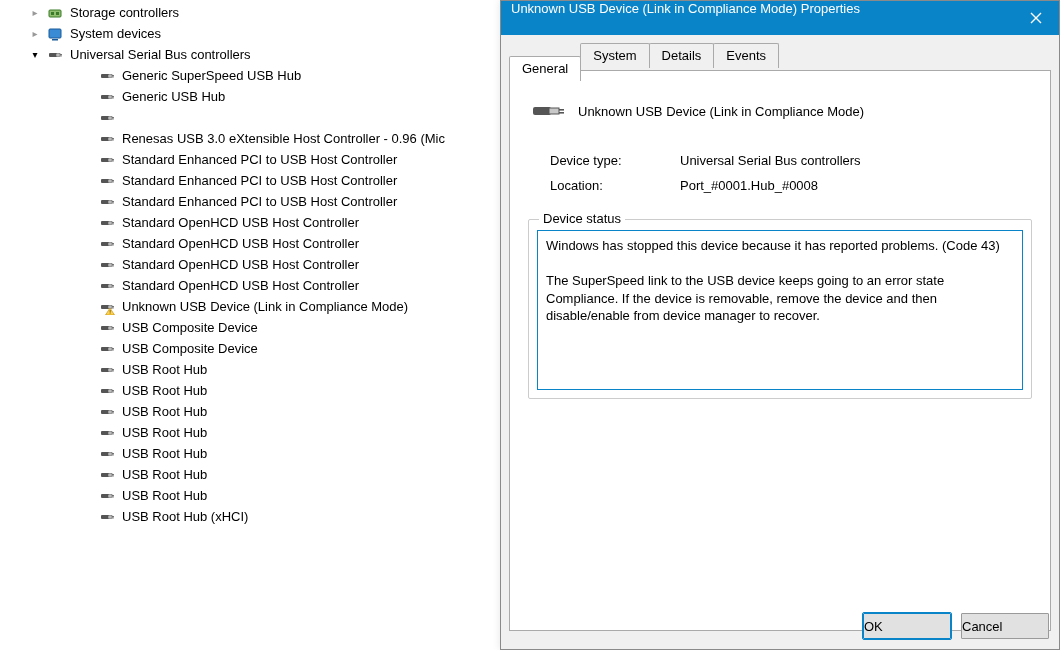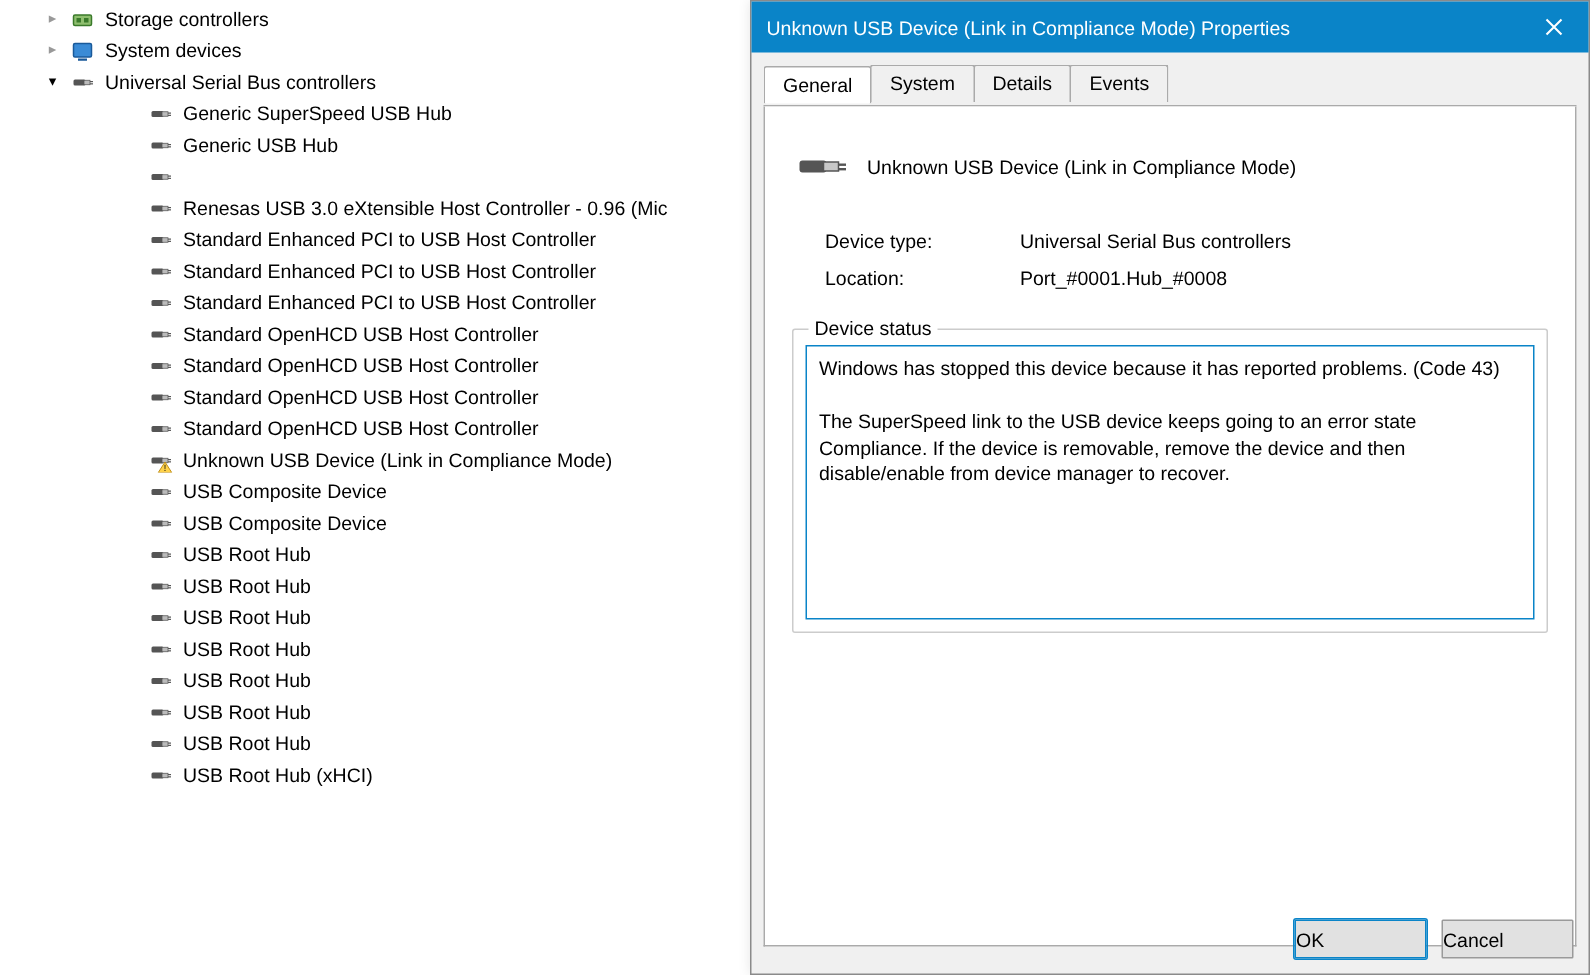--- a/index.html
+++ b/index.html
@@ -4,36 +4,36 @@
 <style>
 html,body{margin:0;padding:0;font-family:"Segoe UI",Tahoma,sans-serif;font-size:13px;color:#000;background:#fff;width:1060px;height:650px;overflow:hidden}
 .tree{position:absolute;left:0;top:0;width:1060px;height:650px;padding-top:2px;box-sizing:border-box}
 .tree-row{display:flex;align-items:center;height:21px;line-height:21px;padding-left:6px}
 .tree-row.level0{padding-left:28px}
 .tree-row.level1{padding-left:80px}
 .chevron{width:14px;display:inline-flex;justify-content:center;align-items:center;margin-right:4px;color:#666;font-size:10px}
 .chevron.placeholder{visibility:hidden}
 .icon{width:18px;height:18px;display:inline-flex;justify-content:center;align-items:center;margin-right:6px}
 .dialog{position:absolute;left:500px;top:0;width:560px;height:650px;background:#f0f0f0;border:1px solid #8a8a8a;box-shadow:0 0 8px rgba(0,0,0,.1);box-sizing:border-box}
-.titlebar{height:34px;background:#0a84c8;color:#fff;display:flex;align-items:center;padding-left:10px;font-size:13px}
+.titlebar{height:34px;background:#0a84c8;color:#fff;display:flex;align-items:flex-start;padding-left:10px;font-size:13px}
 .titlebar .title{flex:1}
 .close-btn{width:46px;height:34px;display:flex;align-items:center;justify-content:center;cursor:default}
 .close-btn svg{width:12px;height:12px}
 .tabstrip{height:27px;margin:8px 8px 0 8px;position:relative;border-bottom:1px solid #aaa}
 .tab{display:inline-block;padding:4px 12px 5px;border:1px solid #aaa;border-bottom:none;margin-right:-1px;background:#f0f0f0;position:relative;border-radius:2px 2px 0 0}
-.tab.active{background:#fff;z-index:2;top:1px}
+.tab.active{background:#fff;z-index:2;top:13px}
 .tab-body{background:#fff;margin:0 8px 8px 8px;border:1px solid #aaa;border-top:none;height:560px;box-sizing:border-box;padding:14px 18px;position:relative}
 .dev-header{display:flex;align-items:center;margin-bottom:22px;margin-top:6px}
 .dev-header .big-icon{width:40px;height:40px;display:flex;align-items:center;justify-content:center;margin-right:10px}
 .info-grid{margin-left:22px;margin-bottom:26px}
 .info-row{display:flex;margin-bottom:10px}
 .info-label{width:130px}
 .fieldset{border:1px solid #ccc;border-radius:2px;padding:10px 8px 8px;position:relative;margin-top:6px}
 .fieldset-legend{position:absolute;top:-9px;left:10px;background:#fff;padding:0 4px;font-size:13px}
-.status-box{border:1px solid #0a84c8;height:183px;padding:6px 8px;font-size:13px;line-height:1.35;overflow-y:scroll;background:#fff;box-sizing:border-box}
+.status-box{border:1px solid #0a84c8;height:160px;padding:6px 8px;font-size:13px;line-height:1.35;overflow-y:scroll;background:#fff;box-sizing:border-box}
 .dlg-buttons{position:absolute;right:10px;bottom:10px;display:flex;gap:10px}
 .dlg-btn{width:86px;height:24px;border:1px solid #9a9a9a;background:#e1e1e1;display:flex;align-items:center;justify-content:flex-start;border-radius:1px}
 .dlg-btn.default{border:1px solid #0a84c8;outline:1px solid #0a84c8}
 </style>
 </head>
 <body>
 
 <div class="tree" id="tree">
     <div class="tree-row level0">
       <span class="chevron" style="color:#999">▸</span>

